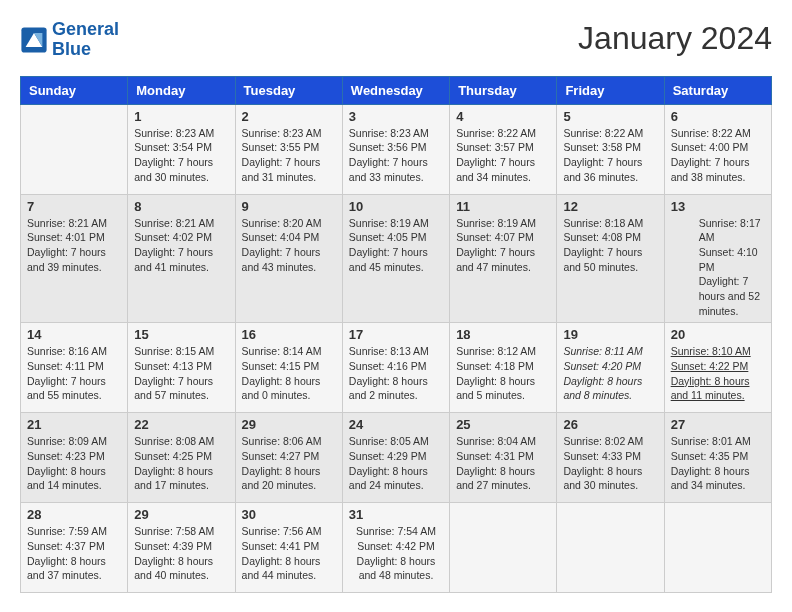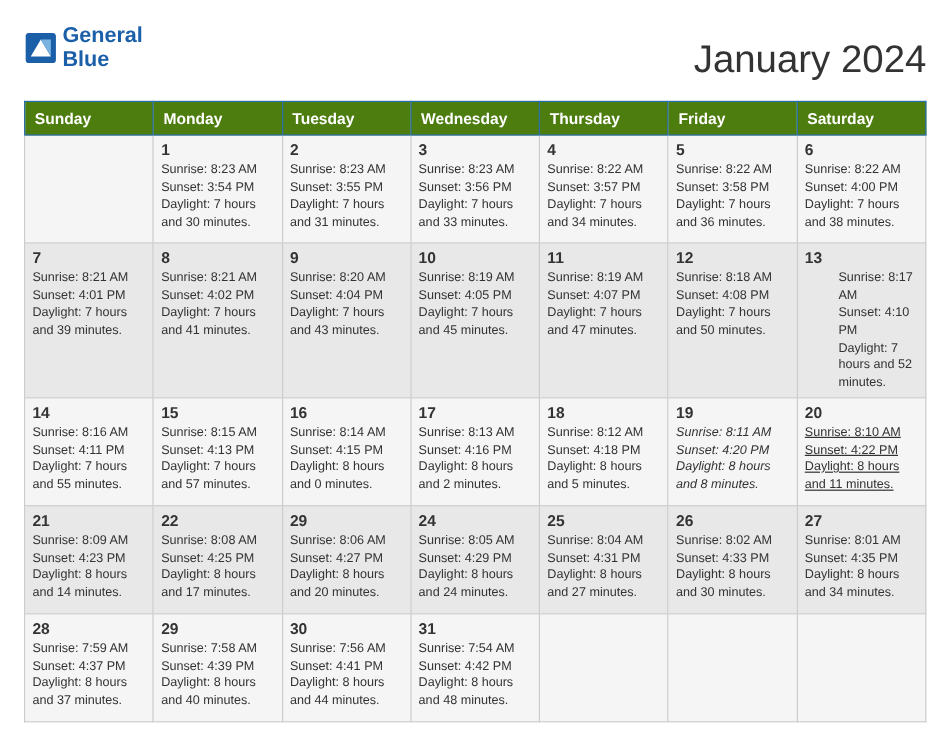--- a/index.html
+++ b/index.html
@@ -29,39 +29,38 @@
     }
     .logo-text span {
       color: #1a5fa8;
     }
     .logo-icon {
       width: 28px;
       height: 28px;
     }
     .title-area {
       text-align: left;
-      margin-top: 11px;
     }
     .main-title {
       font-size: 32px;
       font-weight: normal;
       color: #333;
     }
     .subtitle {
       font-size: 16px;
       color: #333;
       font-weight: bold;
     }
     .calendar-table {
       width: 100%;
       border-collapse: collapse;
       font-size: 11px;
     }
     .calendar-table thead tr th {
-      background-color: #4d7c0f;
+      background-color: #1d4ed8;
       color: #fff;
       padding: 6px 8px;
       text-align: left;
       font-size: 13px;
       font-weight: bold;
       border: 1px solid #2a6fad;
       margin-left: 27px;
     }
     .calendar-table tbody tr td {
       border: 1px solid #ccc;
@@ -308,21 +307,21 @@
 Daylight: 8 hours and 40 minutes.</div>
         </td>
         <td>
           <span class="day-number">30</span>
           <div class="day-detail" style="white-space: pre-line;">Sunrise: 7:56 AM
 Sunset: 4:41 PM
 Daylight: 8 hours and 44 minutes.</div>
         </td>
         <td>
           <span class="day-number">31</span>
-          <div class="day-detail" style="white-space: pre-line;">Sunrise: 7:54 AM
+          <div class="day-detail" style="white-space: pre-line; text-align: center;">Sunrise: 7:54 AM
 Sunset: 4:42 PM
 Daylight: 8 hours and 48 minutes.</div>
         </td>
         <td></td>
         <td></td>
         <td></td>
       </tr>
     </tbody>
 </table>
 

